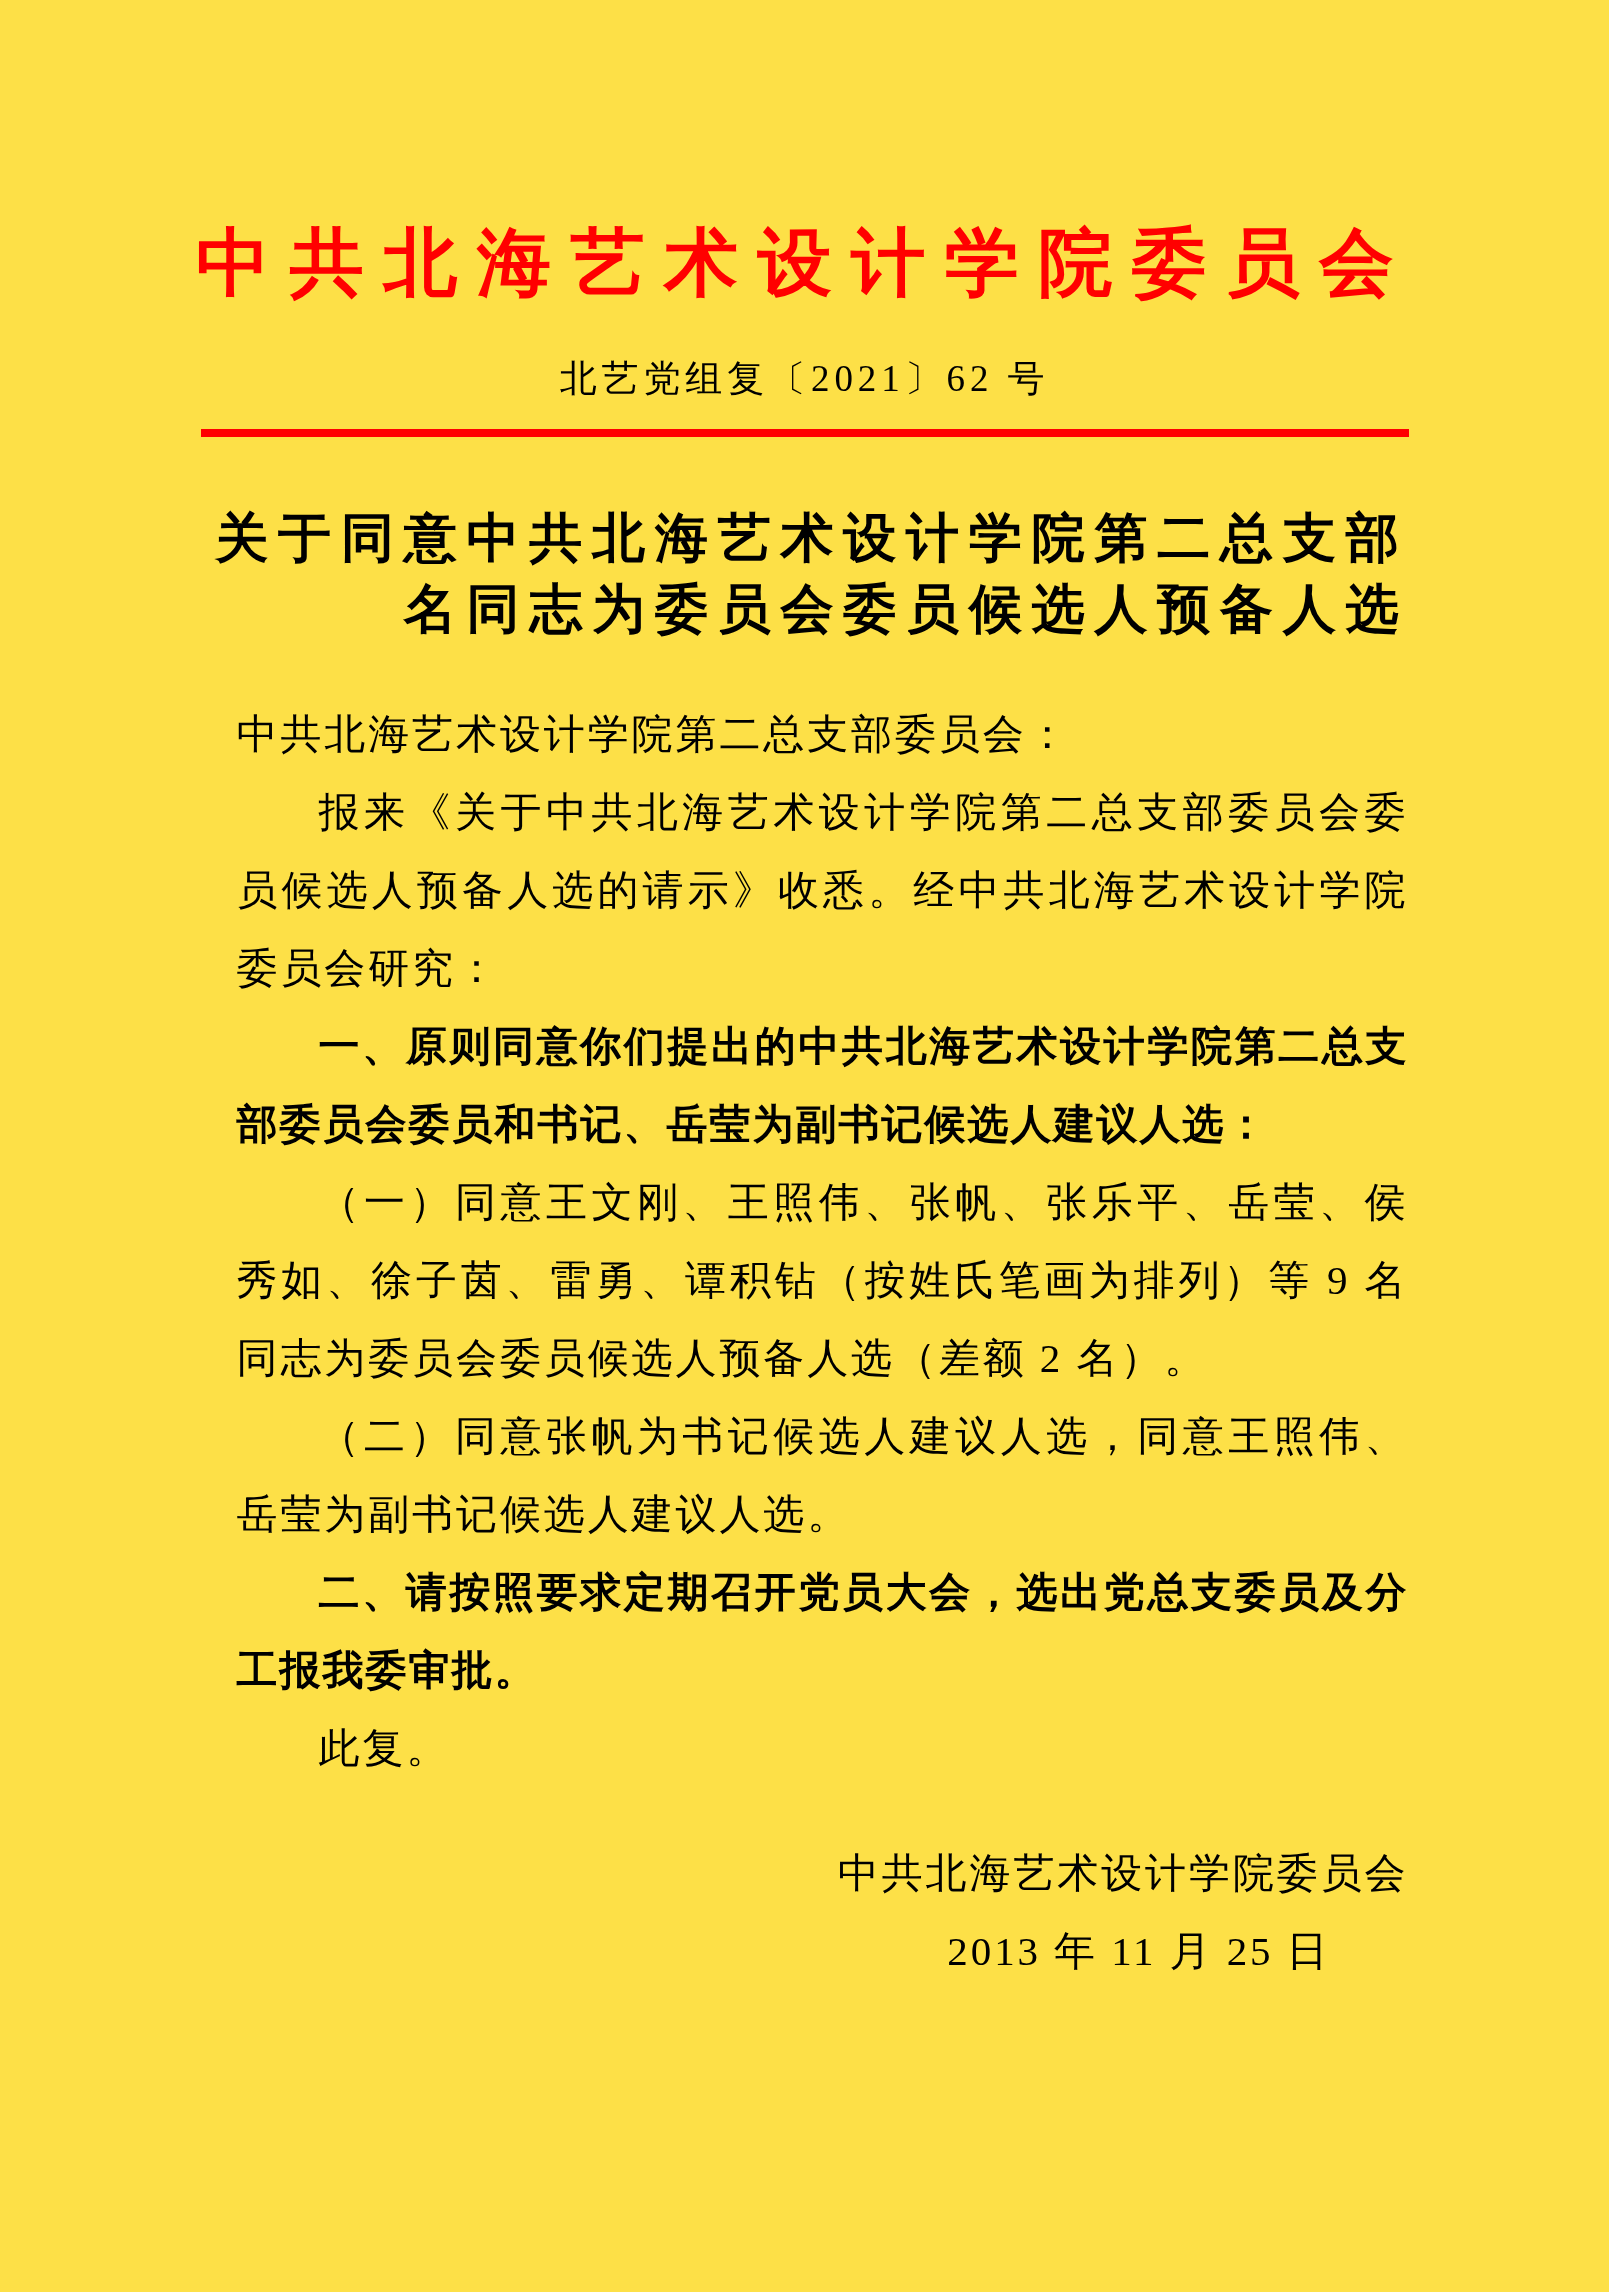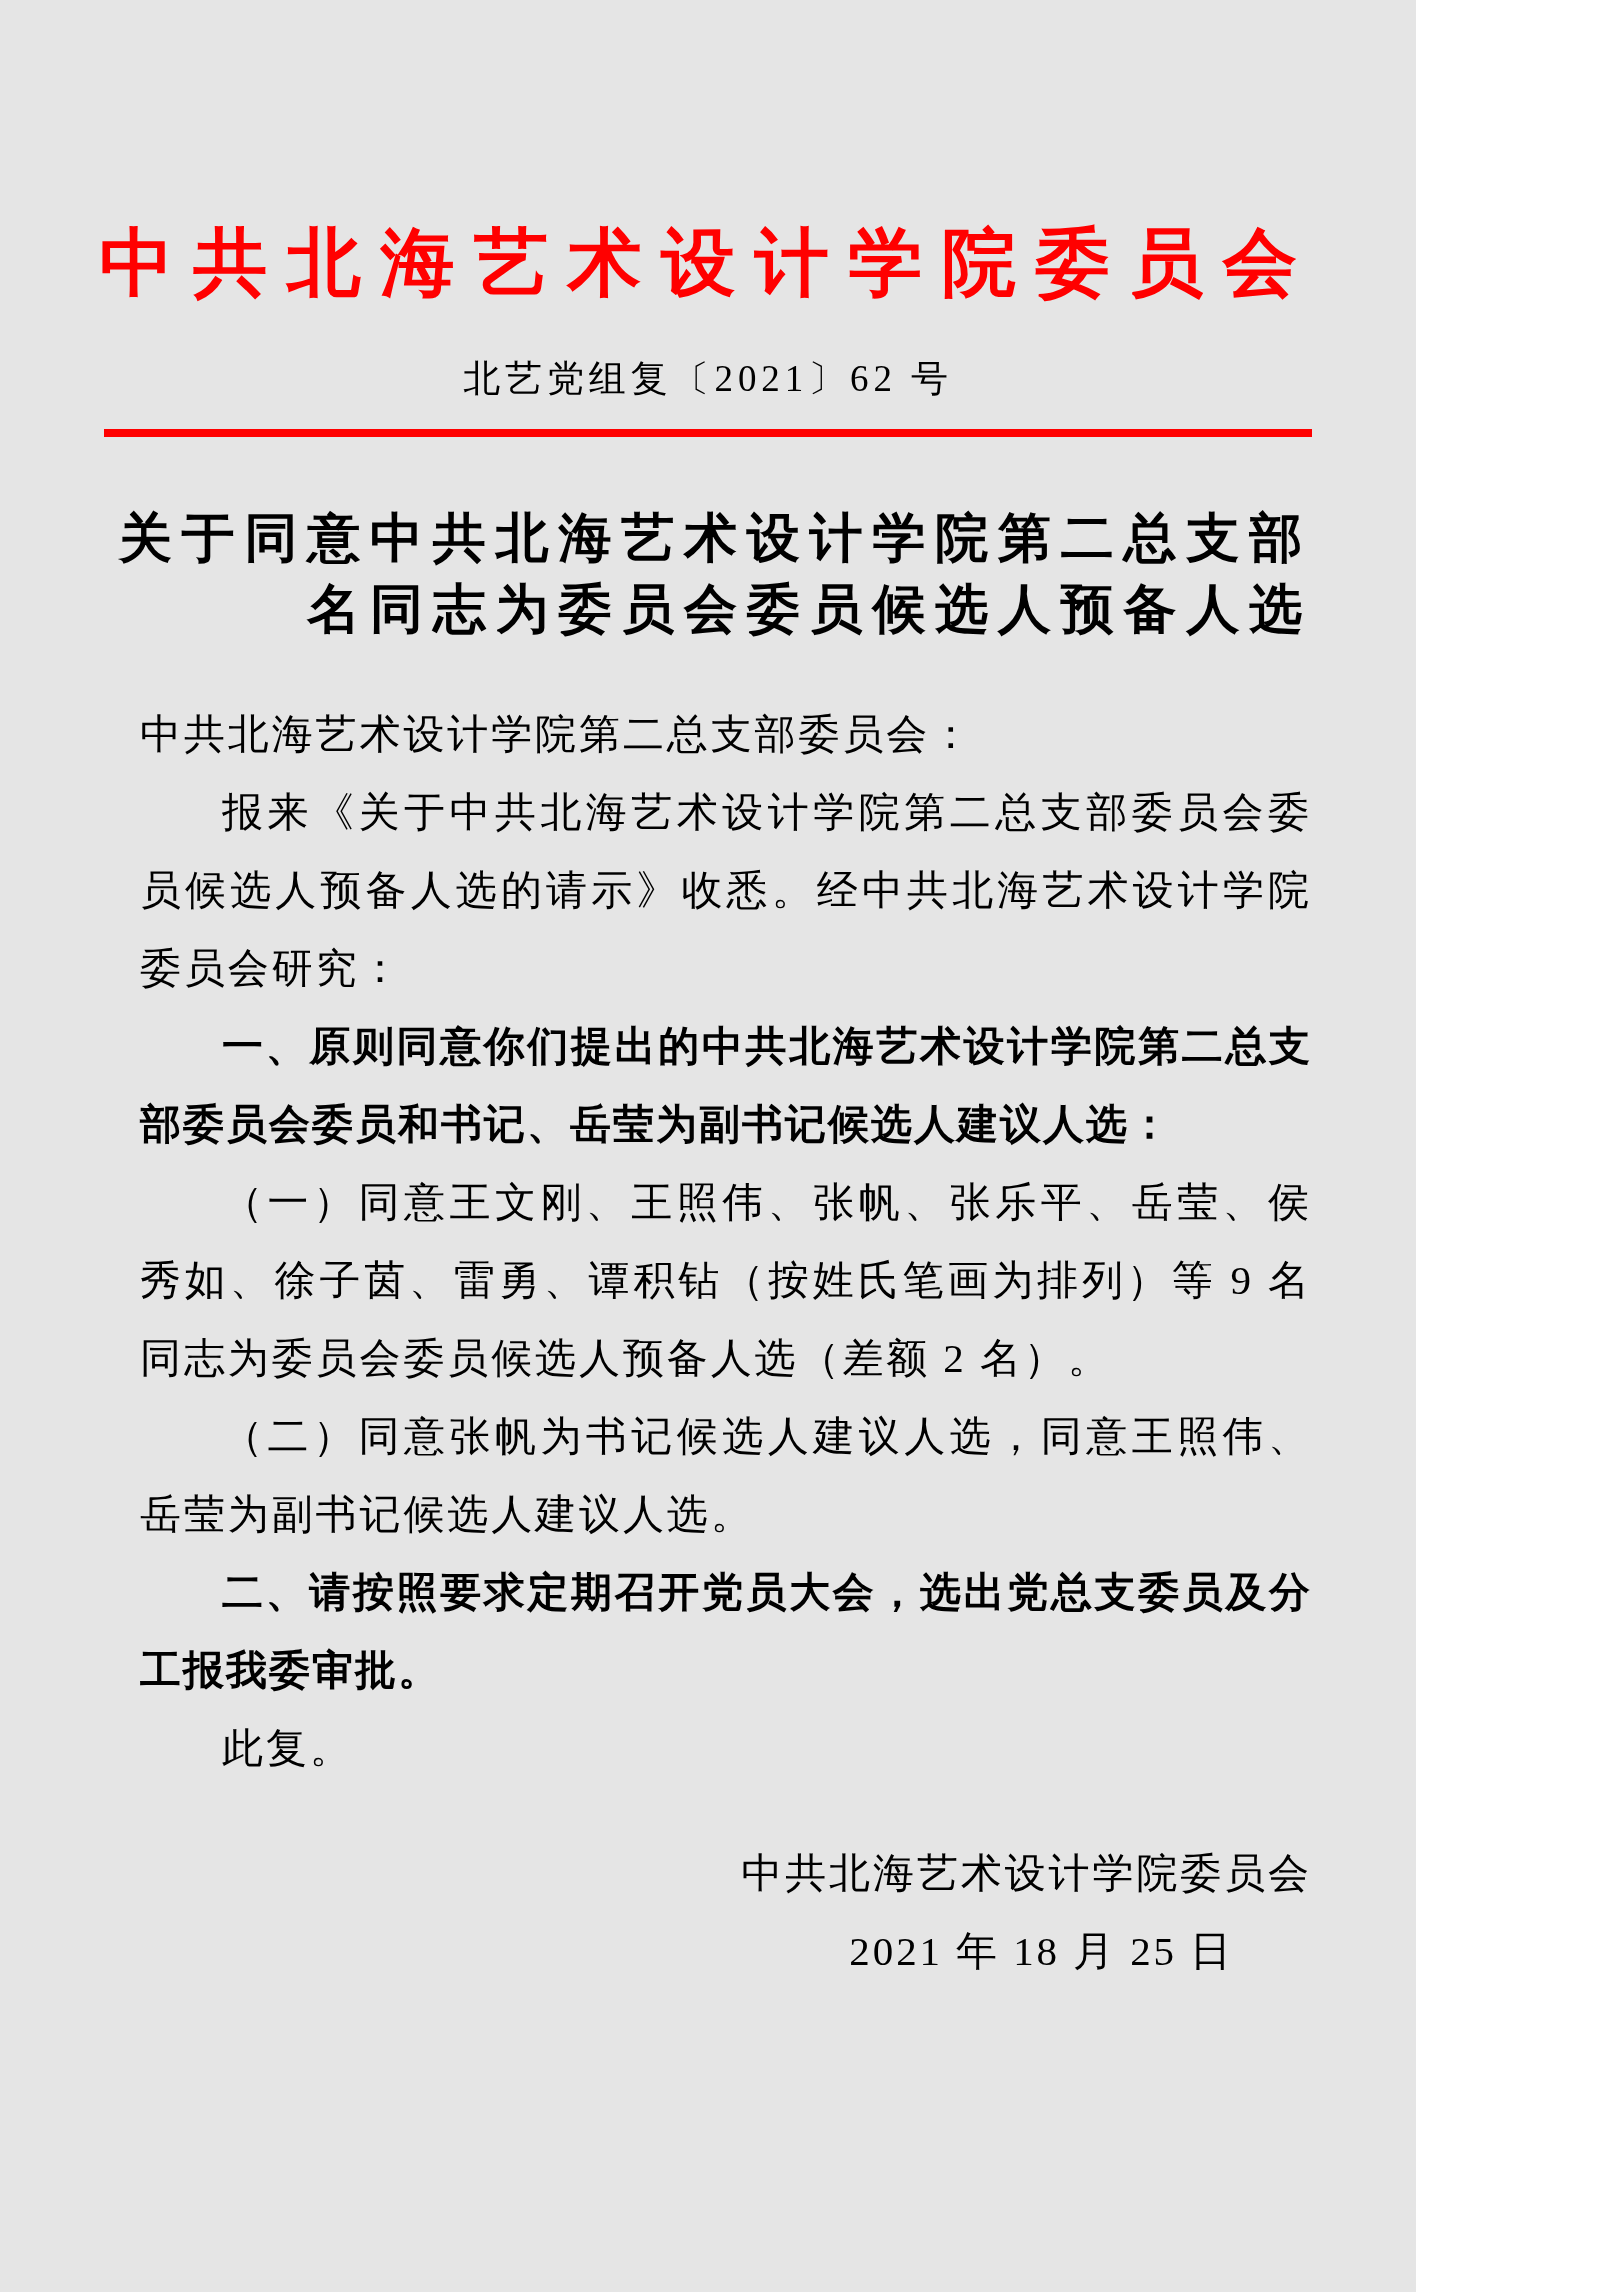--- a/index.html
+++ b/index.html
@@ -1,21 +1,21 @@
 <!DOCTYPE html>
 <html><head>
 <meta charset="utf-8">
 <style>
   * { margin: 0; padding: 0; box-sizing: border-box; }
   html, body { background: #ffffff; }
   .page {
     position: relative;
-    width: 1416px;
+    width: 1609px;
     height: 2293px;
-    background: #e5e5e5;
+    background: #fde047;
     overflow: hidden;
     font-family: "Liberation Serif", "DejaVu Serif", serif;
     color: #000000;
   }
   .content {
     width: 1208px;
     margin: 0 auto;
   }
   .org-header {
     margin-top: 225px;
@@ -103,17 +103,17 @@
       <p class="para-indent">报来《关于中共北海艺术设计学院第二总支部委员会委员候选人预备人选的请示》收悉。经中共北海艺术设计学院委员会研究：</p>
       <p class="para-indent para-bold">一、原则同意你们提出的中共北海艺术设计学院第二总支部委员会委员和书记、岳莹为副书记候选人建议人选：</p>
       <p class="para-indent">（一）同意王文刚、王照伟、张帆、张乐平、岳莹、侯秀如、徐子茵、雷勇、谭积钻（按姓氏笔画为排列）等 9 名同志为委员会委员候选人预备人选（差额 2 名）。</p>
       <p class="para-indent">（二）同意张帆为书记候选人建议人选，同意王照伟、岳莹为副书记候选人建议人选。</p>
       <p class="para-indent para-bold">二、请按照要求定期召开党员大会，选出党总支委员及分工报我委审批。</p>
       <p class="para-indent">此复。</p>
     </div>
 
     <div class="signature">中共北海艺术设计学院委员会</div>
 
-    <div class="sign-date">2021 年 18 月 25 日</div>
+    <div class="sign-date">2013 年 11 月 25 日</div>
 
   </div>
 </div>
 
 
 </body></html>

